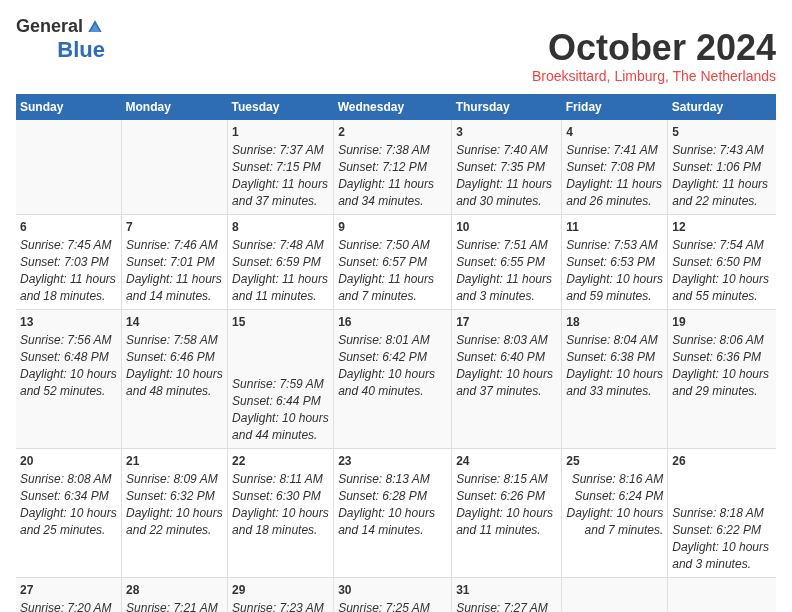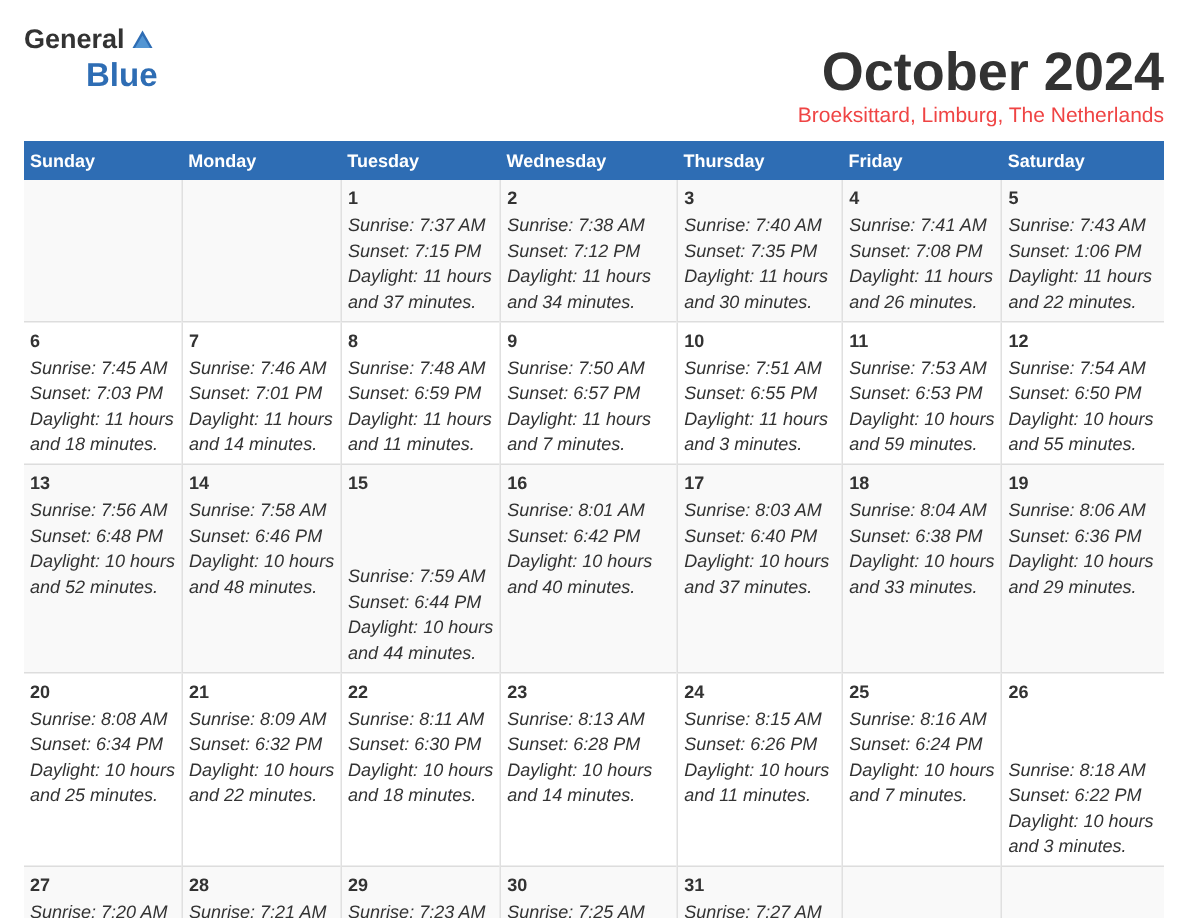--- a/index.html
+++ b/index.html
@@ -281,21 +281,21 @@
 Daylight: 10 hours and 14 minutes.</div>
         </td>
         <td>
           <span class="day-num">24</span>
           <div class="day-info" style="white-space: pre-line;">Sunrise: 8:15 AM
 Sunset: 6:26 PM
 Daylight: 10 hours and 11 minutes.</div>
         </td>
         <td>
           <span class="day-num">25</span>
-          <div class="day-info" style="white-space: pre-line;">Sunrise: 8:16 AM
+          <div class="day-info" style="white-space: pre-line; text-align: right;">Sunrise: 8:16 AM
 Sunset: 6:24 PM
 Daylight: 10 hours and 7 minutes.</div>
         </td>
         <td>
           <span class="day-num">26</span>
           <div class="day-info" style="white-space: pre-line; margin-top: 36px;">Sunrise: 8:18 AM
 Sunset: 6:22 PM
 Daylight: 10 hours and 3 minutes.</div>
         </td>
       </tr>

